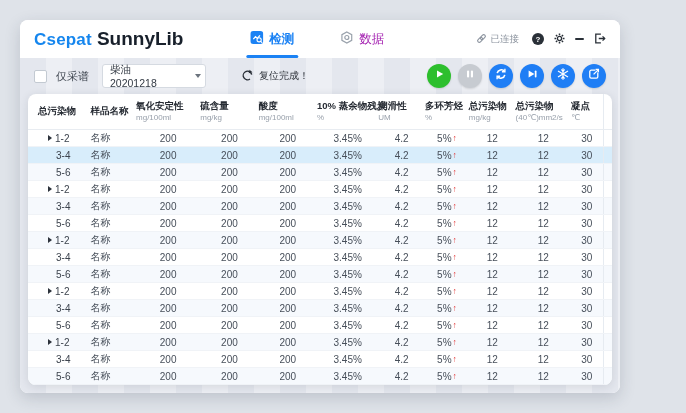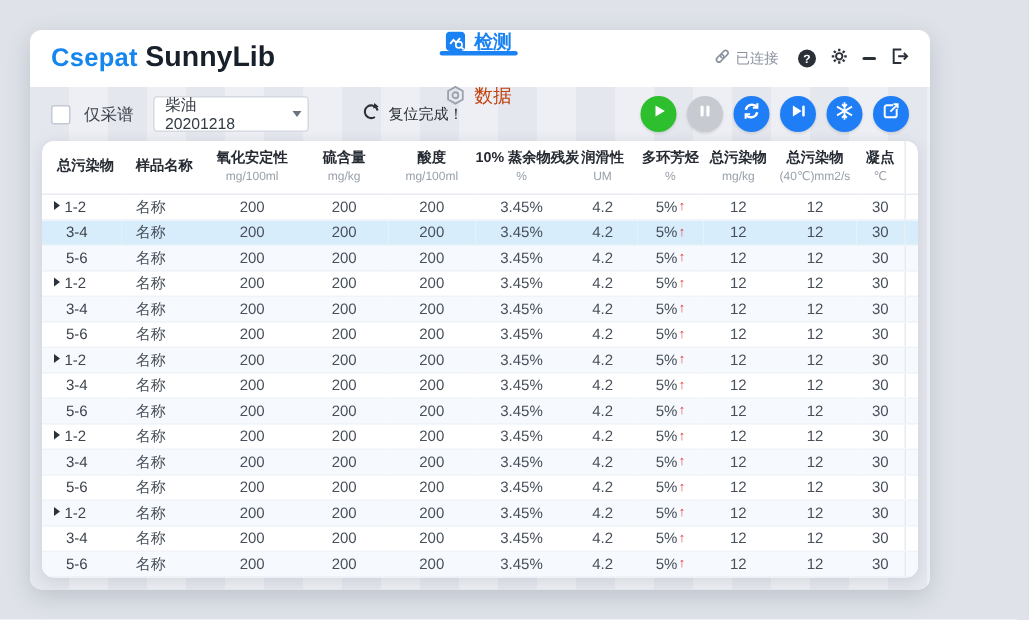--- a/index.html
+++ b/index.html
@@ -14,22 +14,22 @@
     box-shadow:0 5px 16px rgba(40,50,70,.18);
     display:flex;flex-direction:column;
   }
   
   .titlebar{height:38px;flex:0 0 38px;background:#fff;display:flex;align-items:center;
     padding:0 14px;position:relative;z-index:3;}
   .brand{display:flex;align-items:baseline;gap:5px;}
   .brand .logo{color:#1586ee;font-weight:bold;font-size:17px;letter-spacing:.2px;}
   .brand .product{color:#18202b;font-size:19px;font-weight:600;}
   .tabs{position:absolute;left:50%;top:0;transform:translateX(-52%);height:100%;
-    display:flex;gap:19px;align-items:center;flex-direction:column;}
-  .tab{display:flex;align-items:center;gap:6px;font-size:12.5px;color:#c2410c;
+    display:flex;gap:46px;align-items:center;}
+  .tab{display:flex;align-items:center;gap:6px;font-size:12.5px;color:#a21caf;
     height:100%;position:relative;cursor:default;}
   .tab.active{color:#1b82f4;font-weight:600;}
   .tab.active::after{content:"";position:absolute;left:-4px;right:-4px;bottom:0;height:3px;
     background:#1b82f4;border-radius:2px;}
   .statusarea{margin-left:auto;display:flex;align-items:center;gap:9px;font-size:9.5px;color:#454c57;}
   .conn{display:flex;align-items:center;gap:4px;color:#8b939e;}
   .greet{display:flex;gap:7px;color:#3e454f;}
   .tbicons{display:flex;align-items:center;gap:9px;margin-left:4px;}
   .helpdot{width:12px;height:12px;border-radius:50%;background:#2a3038;color:#fff;
     font-size:8px;font-weight:bold;display:flex;align-items:center;justify-content:center;}
@@ -48,28 +48,28 @@
     border-top:4.5px solid #6b737d;}
   .reset{display:flex;align-items:center;gap:5px;margin-left:26px;font-size:10px;color:#2a2f36;}
   .actions{margin-left:auto;display:flex;gap:7px;align-items:center;}
   .abtn{width:24px;height:24px;border-radius:50%;display:flex;align-items:center;justify-content:center;
     box-shadow:0 1px 2px rgba(0,0,0,.12);}
   
   .card{margin:0 8px;background:#fff;border-radius:8px;overflow:hidden;
     box-shadow:0 2px 10px rgba(31,41,55,.12);}
   table{width:100%;border-collapse:collapse;table-layout:fixed;}
   thead th{height:30px;vertical-align:middle;font-size:9.5px;font-weight:bold;color:#262b33;
-    border-bottom:1px solid #e8ecf1;text-align:center;white-space:nowrap;padding:2px 0 3px;}
+    border-bottom:1px solid #e8ecf1;text-align:left;white-space:nowrap;padding:2px 0 3px;}
   thead th.left{text-align:left;padding-left:10px;}
   .coltitle{line-height:10px;}
   .unit{font-weight:normal;color:#98a0ab;font-size:8px;line-height:9px;margin-top:2px;}
   tbody td{height:16px;font-size:10px;color:#474f5a;text-align:center;
     border-bottom:1px solid #f0f3f7;padding:0;white-space:nowrap;}
   tbody td.left{text-align:left;padding-left:10px;}
-  tbody td.pos{padding-left:16px;color:#3c434d;}
+  tbody td.pos{padding-left:28px;color:#3c434d;}
   tbody tr.alt td{background:#f6f9fd;}
   tbody tr.selected td{background:#d8edfb;}
   td.strip,th.strip{border-left:1px solid #e6ebf1;}
   .marker{display:inline-block;width:0;height:0;border-left:4px solid #2c323b;
     border-top:3px solid transparent;border-bottom:3px solid transparent;
     margin-right:3px;margin-left:-8px;vertical-align:1px;}
   .up{color:#e23b3b;font-size:8.5px;font-weight:bold;margin-left:1px;vertical-align:1px;}
 </style>
 </head>
 <body>

